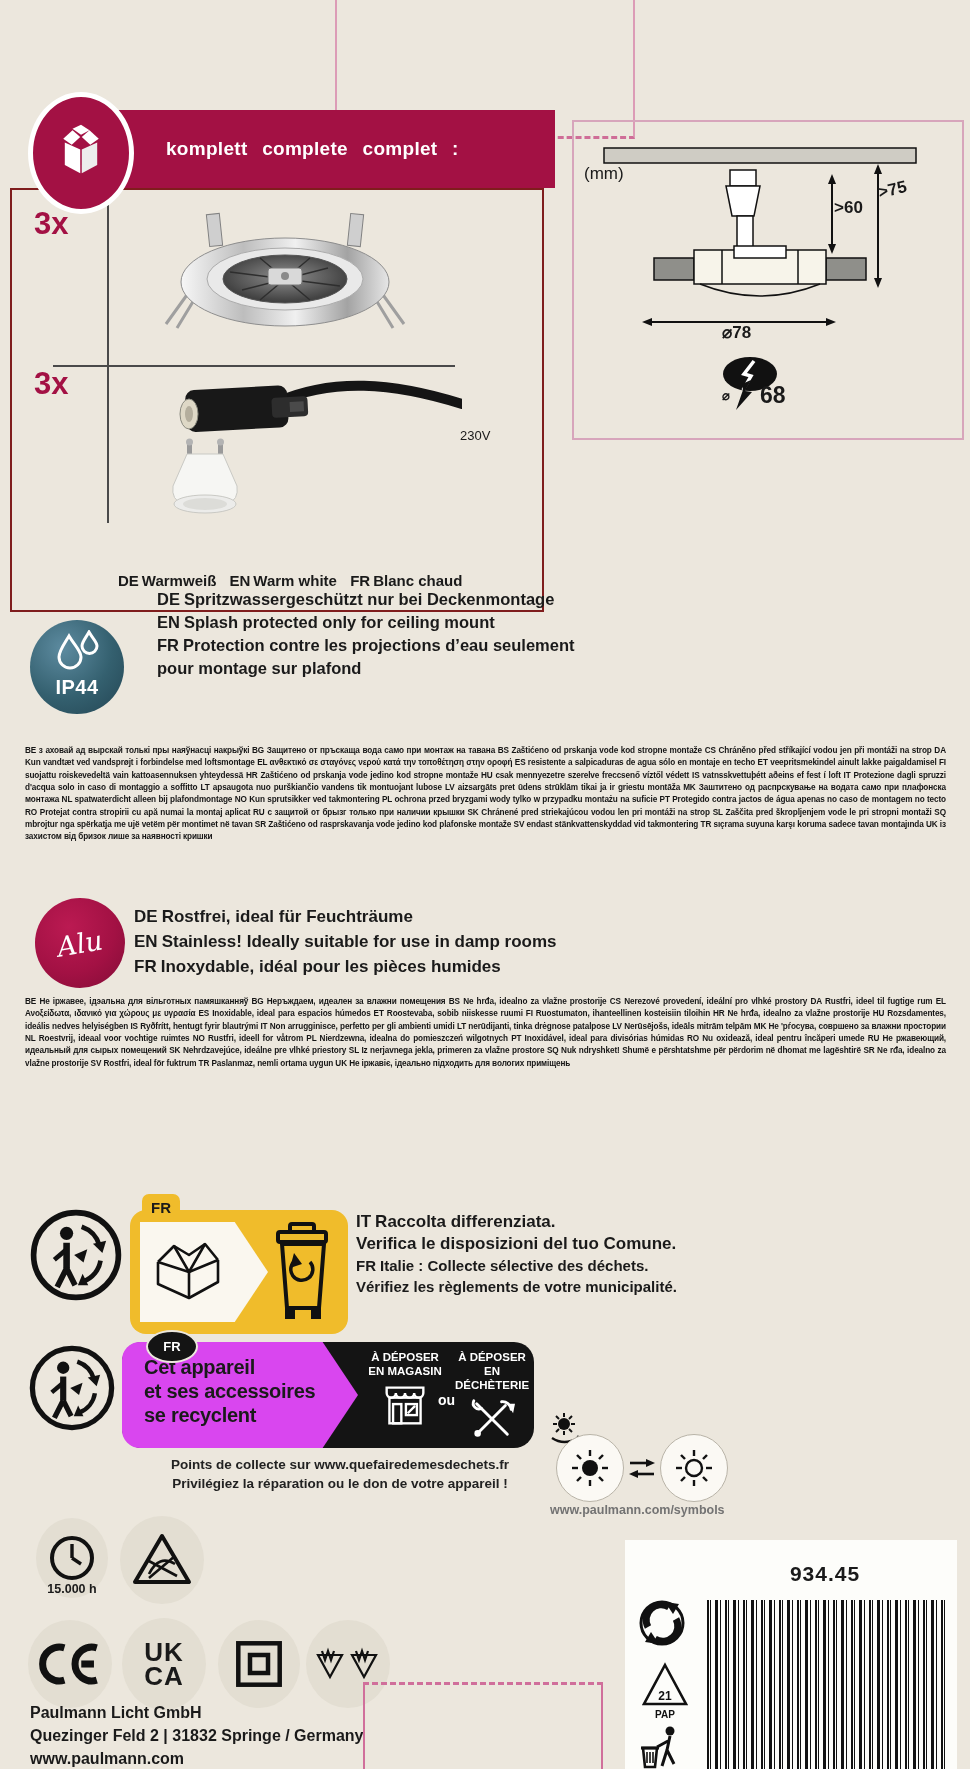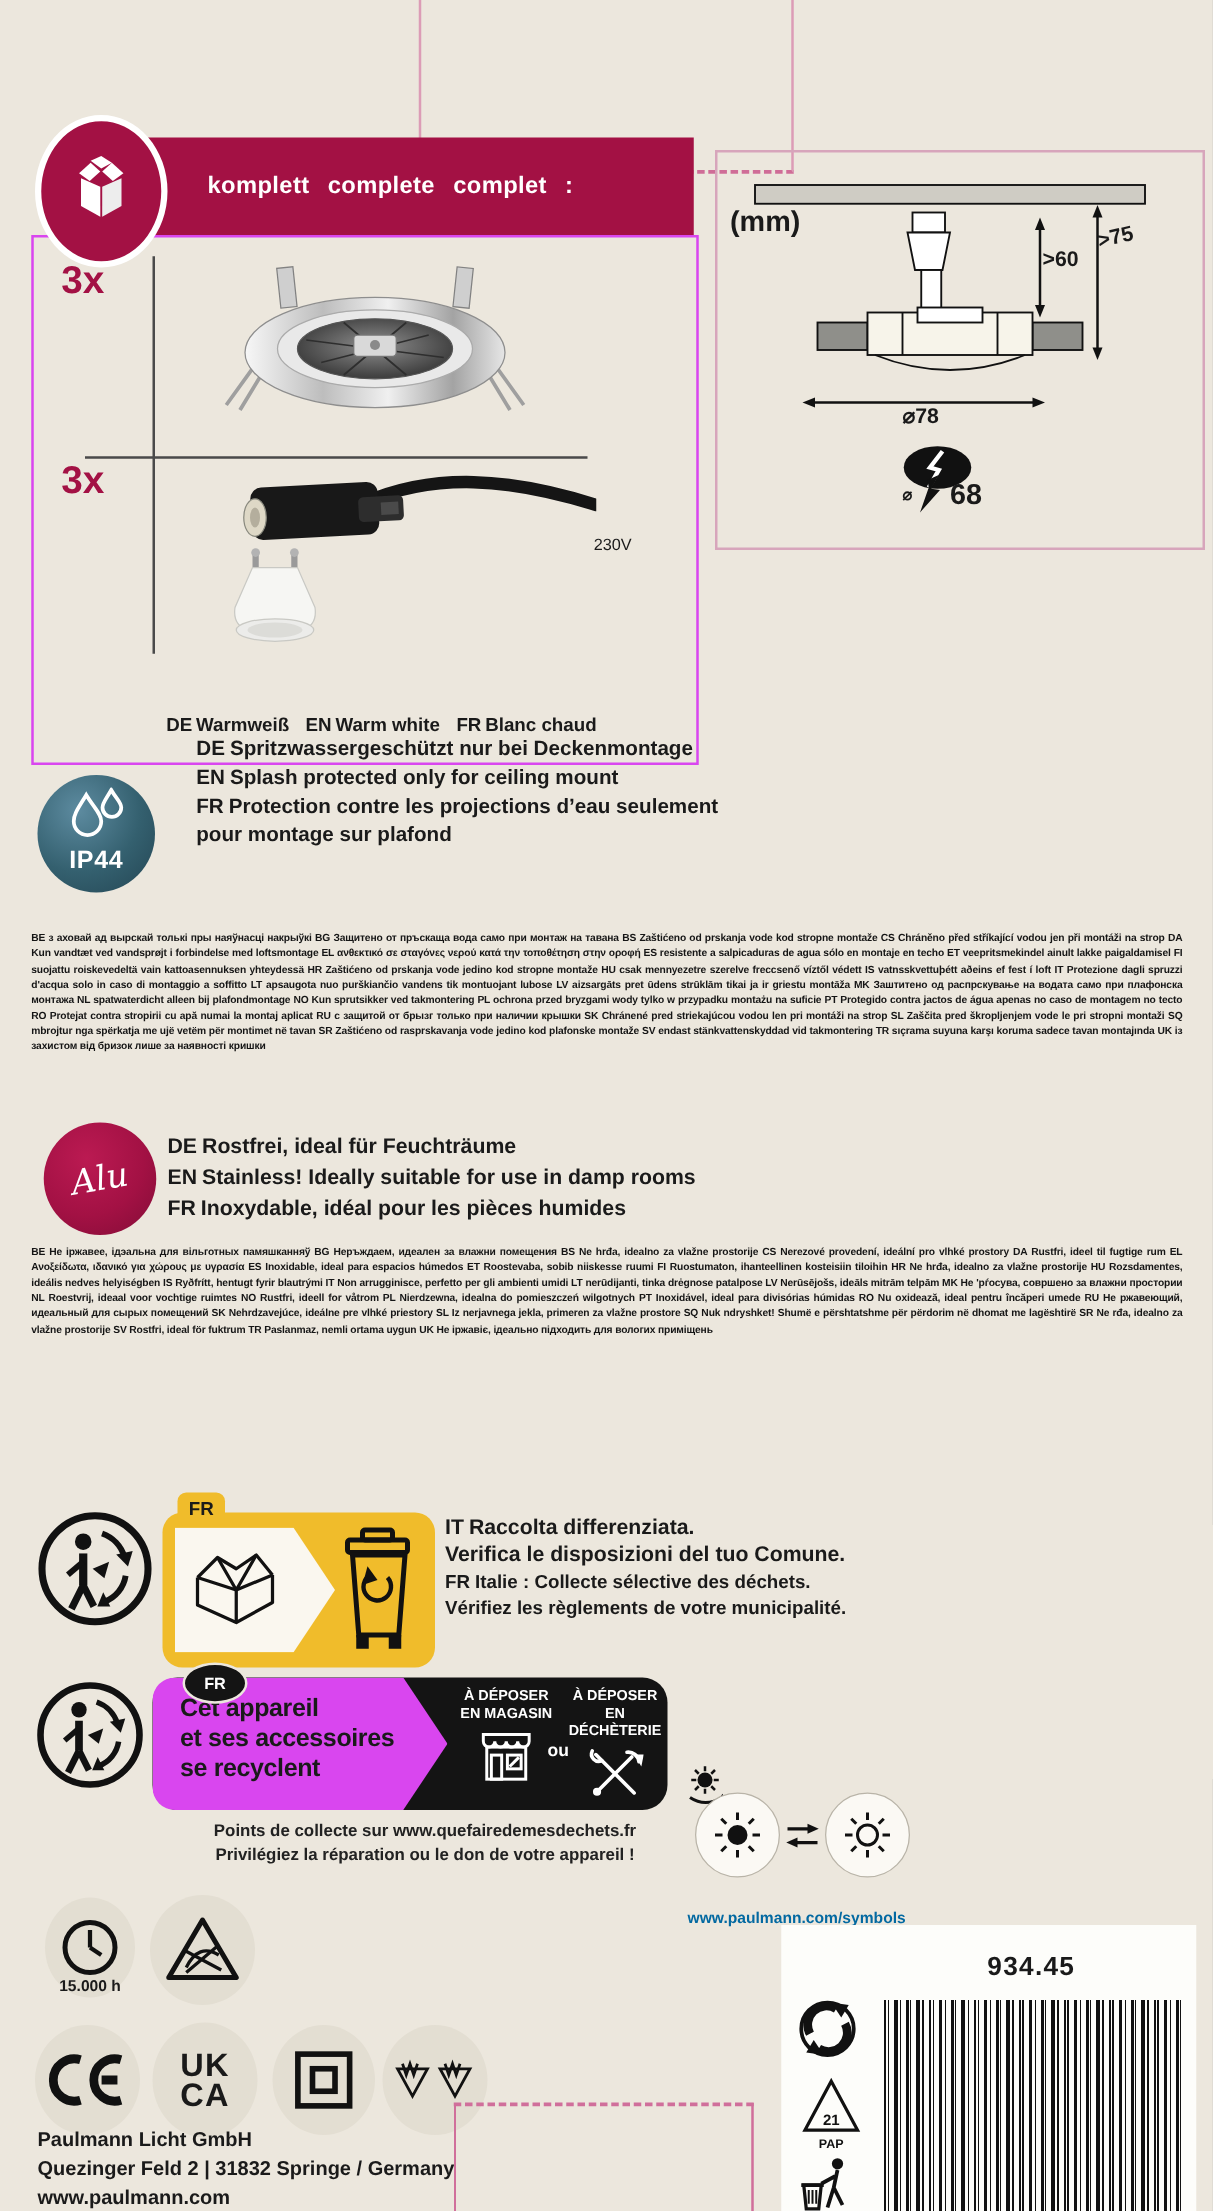--- a/index.html
+++ b/index.html
@@ -6,35 +6,35 @@
   .sheet{position:relative;width:970px;height:1769px;background:#ece7dd;overflow:hidden;
          font-family:"Liberation Sans",sans-serif;color:#1a1a1a;}
   .abs{position:absolute;}
   
   .top-dash-box{left:335px;top:-24px;width:296px;height:158px;border:2px solid #dc9cb6;border-bottom:3px dashed #cf6d97;}
   
   .pack-circle{left:28px;top:92px;width:96px;height:112px;border-radius:50%;background:#a31144;border:5px solid #fff;display:flex;align-items:center;justify-content:center;z-index:3;}
   .banner{left:118px;top:110px;width:437px;height:78px;background:#a31144;display:flex;align-items:center;z-index:2;}
   .banner span{color:#fff;font-size:19px;font-weight:bold;padding-left:48px;word-spacing:9px;letter-spacing:.3px;}
   
-  .kbox{left:25px;top:188px;width:530px;height:420px;border:2px solid #d946ef;}
+  .kbox{left:10px;top:188px;width:530px;height:420px;border:2px solid #7f1d1d;}
   .kbox .vline{position:absolute;left:95px;top:15px;width:2px;height:318px;background:#4a4a4a;}
   .kbox .hline{position:absolute;left:41px;top:175px;width:402px;height:2px;background:#4a4a4a;}
   .qty{position:absolute;color:#a31144;font-size:31px;font-weight:bold;}
   .q1{left:22px;top:16px;} .q2{left:22px;top:176px;}
   .fixture-svg{position:absolute;left:138px;top:20px;}
   .socket-svg{position:absolute;left:160px;top:182px;}
   .bulb-svg{position:absolute;left:145px;top:248px;}
   .voltage{position:absolute;left:448px;top:238px;font-size:13px;font-weight:normal;}
   .color-line{position:absolute;left:106px;top:382px;font-size:15px;font-weight:bold;}
   .color-line b{font-weight:800;margin-right:3px;}
   .color-line span{margin-right:9px;}
   
   .tech-box{left:572px;top:120px;width:388px;height:316px;border:2px solid #d7a5bb;}
-  .mm-label{position:absolute;left:10px;top:42px;font-size:23px;font-weight:bold;text-align:center;}
+  .mm-label{position:absolute;left:10px;top:42px;font-size:17px;font-weight:normal;text-align:center;}
   .d60{position:absolute;left:260px;top:76px;font-size:17px;font-weight:bold;}
   .d75{position:absolute;left:304px;top:58px;font-size:17px;font-weight:bold;transform:rotate(-13deg);}
   .d78{position:absolute;left:148px;top:200px;font-size:17px;font-weight:bold;}
   .d68a{position:absolute;left:148px;top:266px;font-size:13px;font-weight:bold;}
   .d68b{position:absolute;left:186px;top:260px;font-size:23px;font-weight:bold;}
   
   .ip44-circle{left:30px;top:620px;width:94px;height:94px;border-radius:50%;
     background:radial-gradient(circle at 35% 30%,#5d8ba0,#34606f 55%,#274b59 90%);display:flex;flex-direction:column;align-items:center;}
   .ip44-label{color:#fff;font-size:20px;font-weight:bold;margin-top:-2px;letter-spacing:.5px;}
   .tri-lines{font-size:16.5px;font-weight:bold;line-height:23px;}
@@ -69,21 +69,21 @@
     color:#fff;display:flex;align-items:center;justify-content:center;font-size:13px;font-weight:800;z-index:2;}
   .drop{position:absolute;top:8px;color:#fff;text-align:center;font-size:11.5px;font-weight:800;line-height:14px;}
   .drop1{left:238px;width:90px;} .drop2{left:330px;width:80px;}
   .drop svg{margin-top:4px;}
   .ou{position:absolute;left:316px;top:50px;color:#fff;font-size:14px;font-weight:bold;}
   .collect-note{left:128px;top:1455px;width:424px;text-align:center;font-size:13.5px;font-weight:800;line-height:19px;color:#222;}
   
   .sym-circle{position:absolute;width:66px;height:66px;border-radius:50%;background:#fbf9f4;border:1.5px solid #b9b4a8;
     display:flex;align-items:center;justify-content:center;}
   .sym-area{left:548px;top:1412px;width:210px;height:92px;}
-  .sym-url{left:550px;top:1503px;font-size:12.5px;font-weight:bold;color:#0369a1;margin-top:24px;}
+  .sym-url{left:550px;top:1503px;font-size:12.5px;font-weight:bold;color:#737373;}
   
   .oval{position:absolute;background:#e3ded2;border-radius:50%;display:flex;align-items:center;justify-content:center;}
   .clock-oval{left:36px;top:1518px;width:72px;height:80px;}
   .hours{left:30px;top:1582px;width:84px;text-align:center;font-size:12.5px;font-weight:800;}
   .tri-oval{left:120px;top:1516px;width:84px;height:88px;}
   .ce-oval{left:28px;top:1620px;width:84px;height:88px;}
   .ukca-oval{left:122px;top:1618px;width:84px;height:92px;flex-direction:column;}
   .ukca-oval div{font-size:26px;font-weight:800;line-height:24px;letter-spacing:1px;}
   .sq-oval{left:218px;top:1620px;width:82px;height:88px;}
   .ww-oval{left:306px;top:1620px;width:84px;height:88px;}

